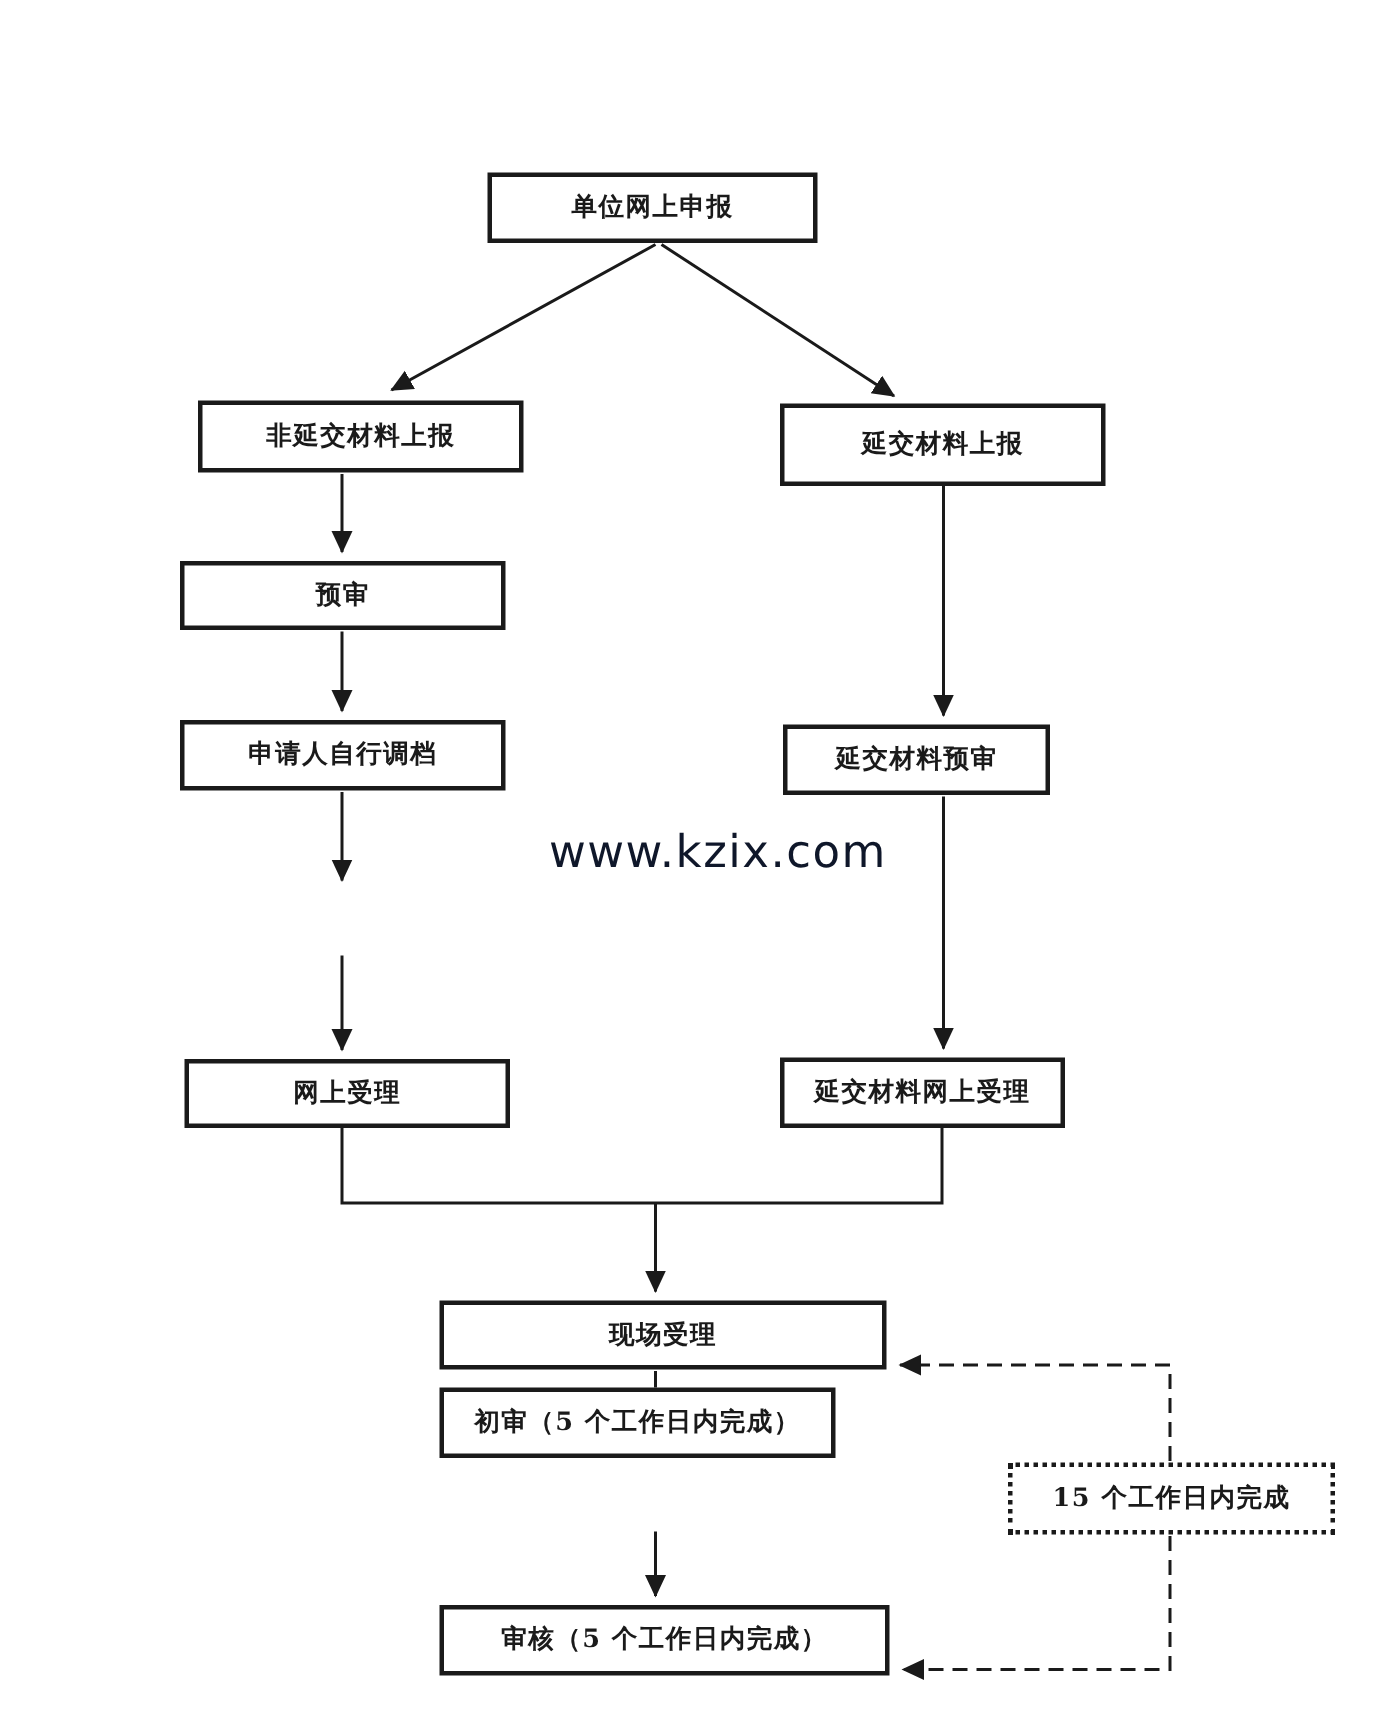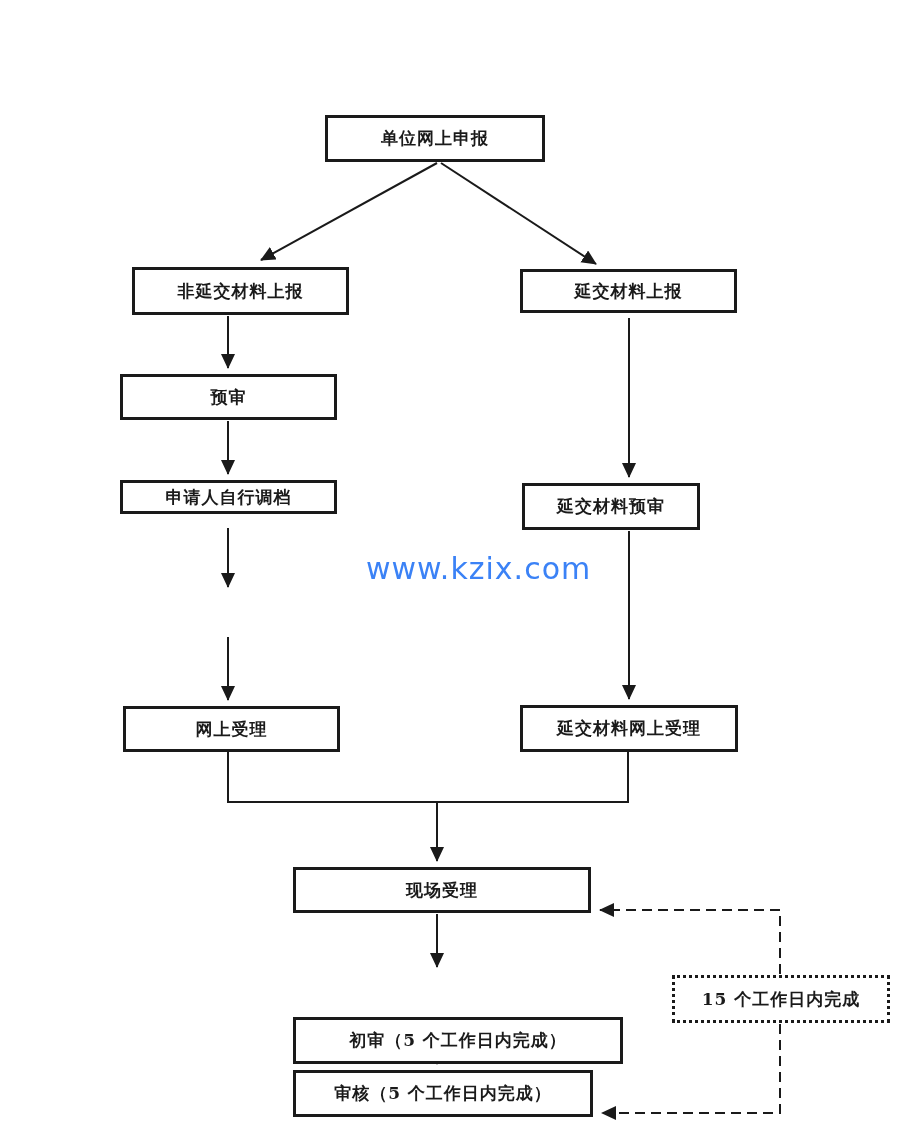--- a/index.html
+++ b/index.html
@@ -21,21 +21,21 @@
     font-size: 29px;
     font-weight: bold;
     letter-spacing: 2px;
     color: #222222;
   }
   .watermark {
     position: absolute;
     left: 366px; top: 551px;
     font-family: "DejaVu Sans", "Liberation Sans", sans-serif;
     font-size: 30px;
-    color: #3b82f6;
+    color: #0f172a;
     letter-spacing: 1px;
   }
   svg.wires { position: absolute; left: 0; top: 0; }
   .node {
     position: absolute;
     box-sizing: border-box;
     border: 3px solid #1a1a1a;
     background: #ffffff;
     display: flex;
     align-items: center;
@@ -43,29 +43,29 @@
     text-align: center;
     font-size: 17px;
     font-weight: 600;
     letter-spacing: 1px;
     line-height: 1.1;
   }
   .node.dashed { border: 3px dotted #1a1a1a; }
   
   #n-online-declaration        { left: 325px; top: 115px;  width: 220px; height: 47px; }
   #n-non-deferred-submit       { left: 120px; top: 267px;  width: 217px; height: 48px; margin-left: 12px; }
-  #n-deferred-submit           { left: 520px; top: 269px;  width: 217px; height: 44px; }
+  #n-deferred-submit           { left: 520px; top: 269px;  width: 217px; height: 55px; font-family: Liberation Serif, serif; }
   #n-pre-review                { left: 120px; top: 374px;  width: 217px; height: 46px; }
-  #n-applicant-self-transfer   { left: 120px; top: 480px;  width: 217px; height: 34px; }
+  #n-applicant-self-transfer   { left: 120px; top: 480px;  width: 217px; height: 47px; }
   #n-archive-check             { left: 85px;  top: 593px;  width: 410px; height: 43px; }
   #n-online-acceptance         { left: 123px; top: 706px;  width: 217px; height: 46px; }
   #n-deferred-pre-review       { left: 522px; top: 483px;  width: 178px; height: 47px; }
-  #n-deferred-online-acceptance{ left: 520px; top: 705px;  width: 218px; height: 47px; }
+  #n-deferred-online-acceptance{ left: 520px; top: 705px;  width: 190px; height: 47px; }
   #n-onsite-acceptance         { left: 293px; top: 867px;  width: 298px; height: 46px; }
-  #n-first-review              { left: 293px; top: 1017px;  width: 330px; height: 47px; }
+  #n-first-review              { left: 293px; top: 925px;  width: 264px; height: 47px; }
   #n-final-review              { left: 293px; top: 1070px; width: 300px; height: 47px; }
   #n-duration-note             { left: 672px; top: 975px;  width: 218px; height: 48px; }
 </style>
 </head>
 <body>
 
 <div class="canvas">
 
 
   <div class="watermark">www.kzix.com</div>

